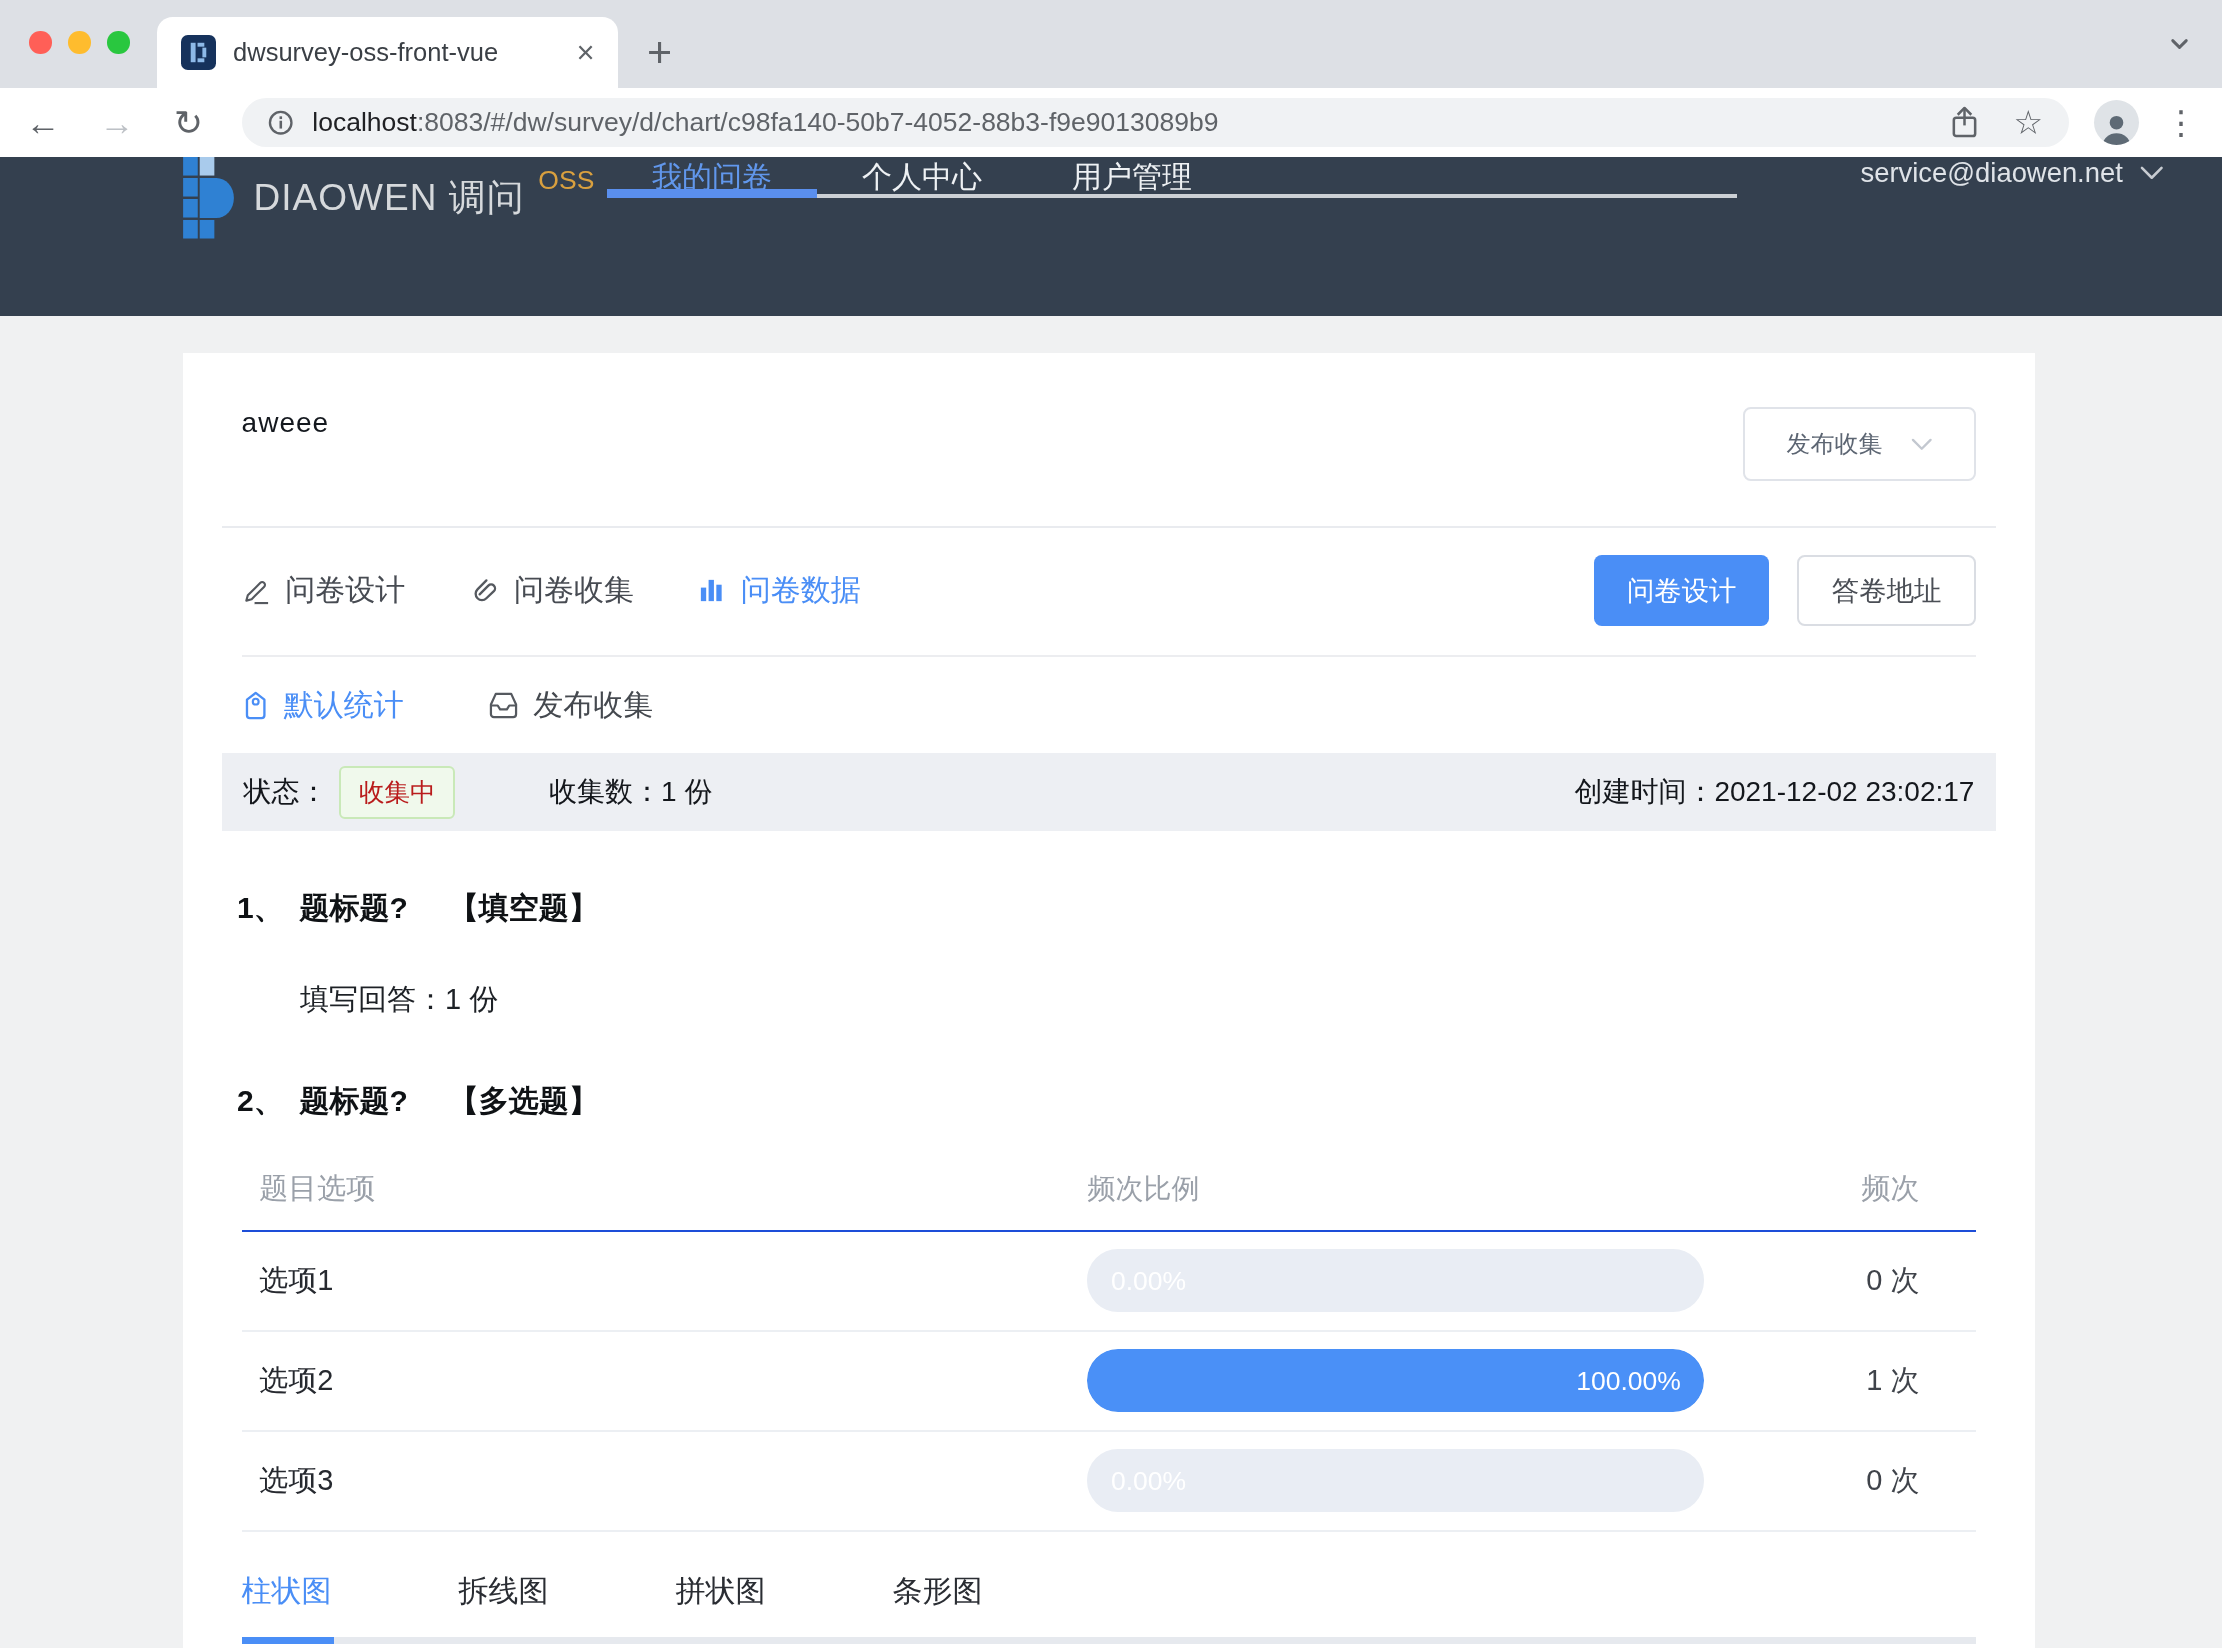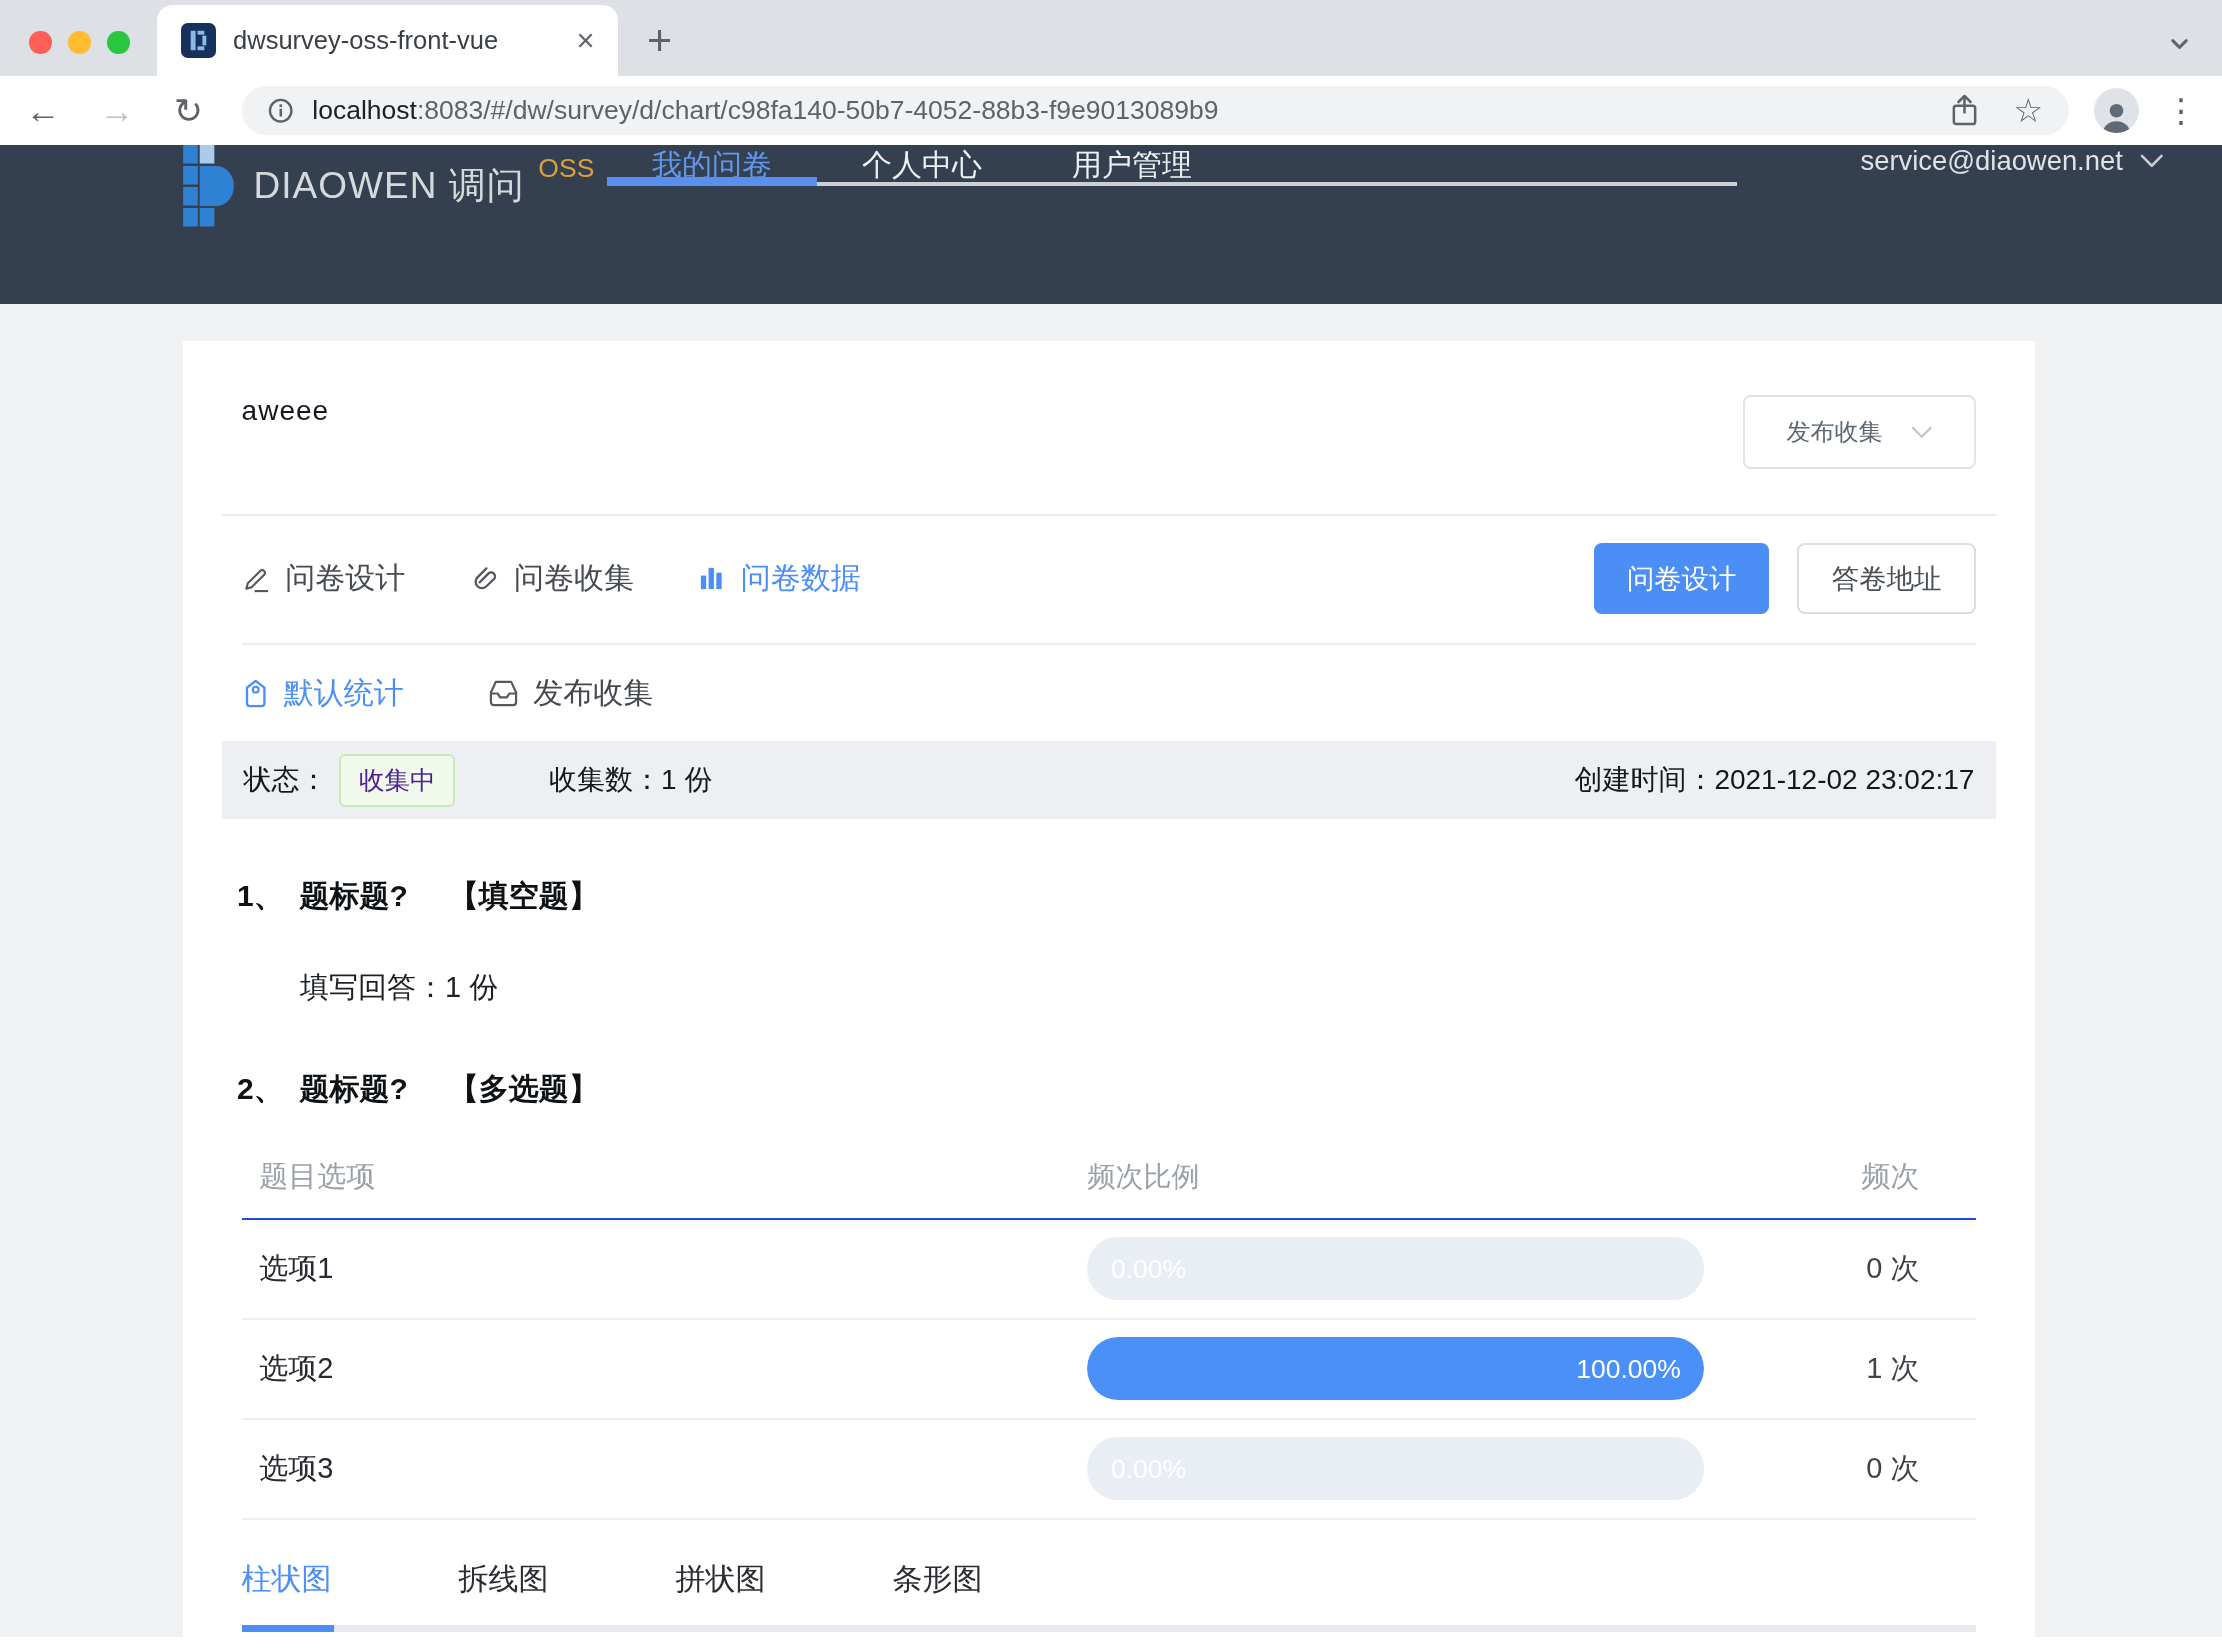--- a/index.html
+++ b/index.html
@@ -1,20 +1,20 @@
 <!DOCTYPE html>
 <html><head>
 <meta charset="utf-8">
 <style>
   * { margin:0; padding:0; box-sizing:border-box; }
   html,body { width:2223px; height:1649px; overflow:hidden;
     font-family:"Liberation Sans","DejaVu Sans",sans-serif; }
 
   
-  .tabstrip { height:76px; background:#dde0e5; position:relative; display:flex; align-items:flex-end; }
+  .tabstrip { height:88px; background:#dde0e5; position:relative; display:flex; align-items:flex-end; }
   .lights { position:absolute; left:29px; top:31px; display:flex; gap:16.7px; }
   .light { width:22.5px; height:22.5px; border-radius:50%; }
   .light.red{background:#ff5f57;} .light.yellow{background:#febc2e;} .light.green{background:#29c73f;}
   .tab { margin-left:157px; width:461px; height:71px; background:#fff; border-radius:15.7px 15.7px 0 0;
     display:flex; align-items:center; padding:0 23.5px; }
   .favicon { width:35px; height:35px; flex:0 0 35px; }
   .tab-title { margin-left:17.6px; font-size:25.5px; color:#3a3f45; white-space:nowrap; overflow:hidden; flex:1; }
   .tab-close { font-size:31px; color:#5f6368; margin-left:11.8px; }
   .newtab { font-size:43px; color:#5f6368; margin-left:29px; margin-bottom:13.7px; line-height:1; }
   .strip-chevron { position:absolute; right:27.4px; top:29px; }
@@ -65,21 +65,21 @@
     display:flex; align-items:center; justify-content:center; }
   .btn.primary { background:#4a8ef6; color:#fff; }
   .btn.plain { background:#fff; border:2px solid #dadde3; color:#4a4e55; margin-left:27.4px; }
 
   .subtabs-row { margin:0 19.6px; padding:27.4px 0; display:flex; gap:84px; }
   .sub-tab { display:flex; align-items:center; gap:14.7px; font-size:30px; color:#45494f; }
   .sub-tab.active { color:#4a8ef6; }
 
   .status-bar { height:78px; background:#edeff3; display:flex; align-items:center; padding:0 21.6px;
     font-size:28px; color:#14171c; }
-  .badge { margin-left:11.8px; font-size:25.5px; color:#4c1d95; background:#f0f9ec;
+  .badge { margin-left:11.8px; font-size:25.5px; color:#b91c1c; background:#f0f9ec;
     border:2px solid #c9e9b8; border-radius:5.9px; padding:6.9px 17.6px; }
   .count-group { margin-left:94px; }
   .created-group { margin-left:auto; }
 
   .q-head { margin:57px 15px 0; font-size:30px; font-weight:700; color:#0f1215; }
   .q-head .q-type { margin-left:41px; }
   .q-head .q-index { margin-right:15.7px; }
   .q-answer { margin:51px 19.6px 0 78px; font-size:29px; color:#1d2126; }
 
   .freq-table { margin:25.5px 19.6px 0; }

